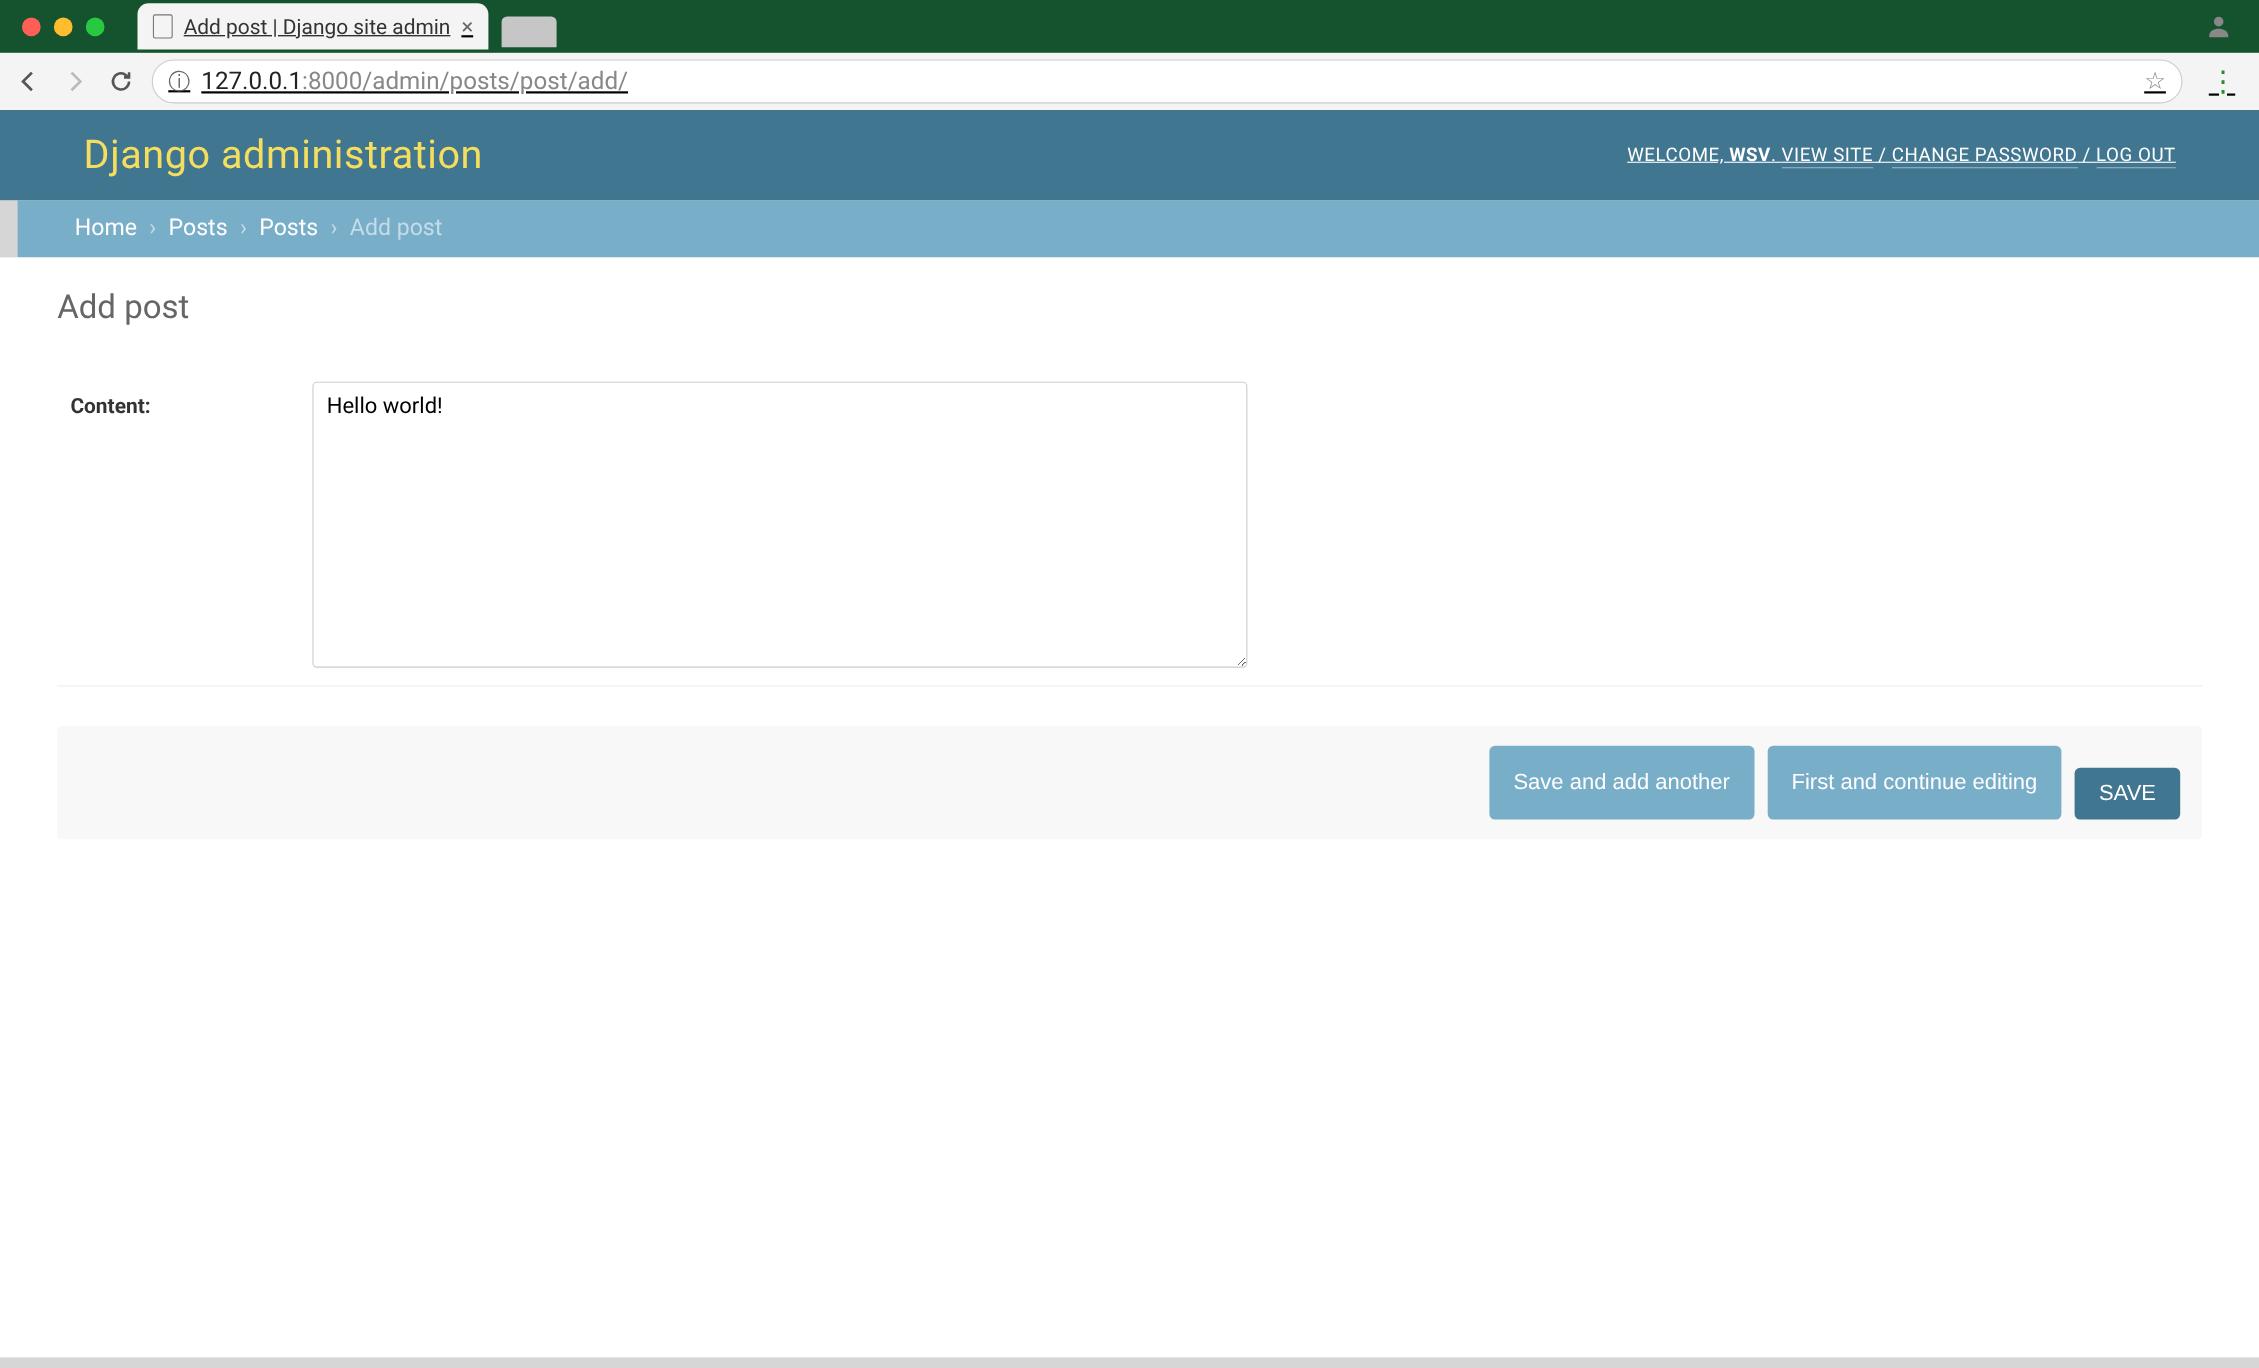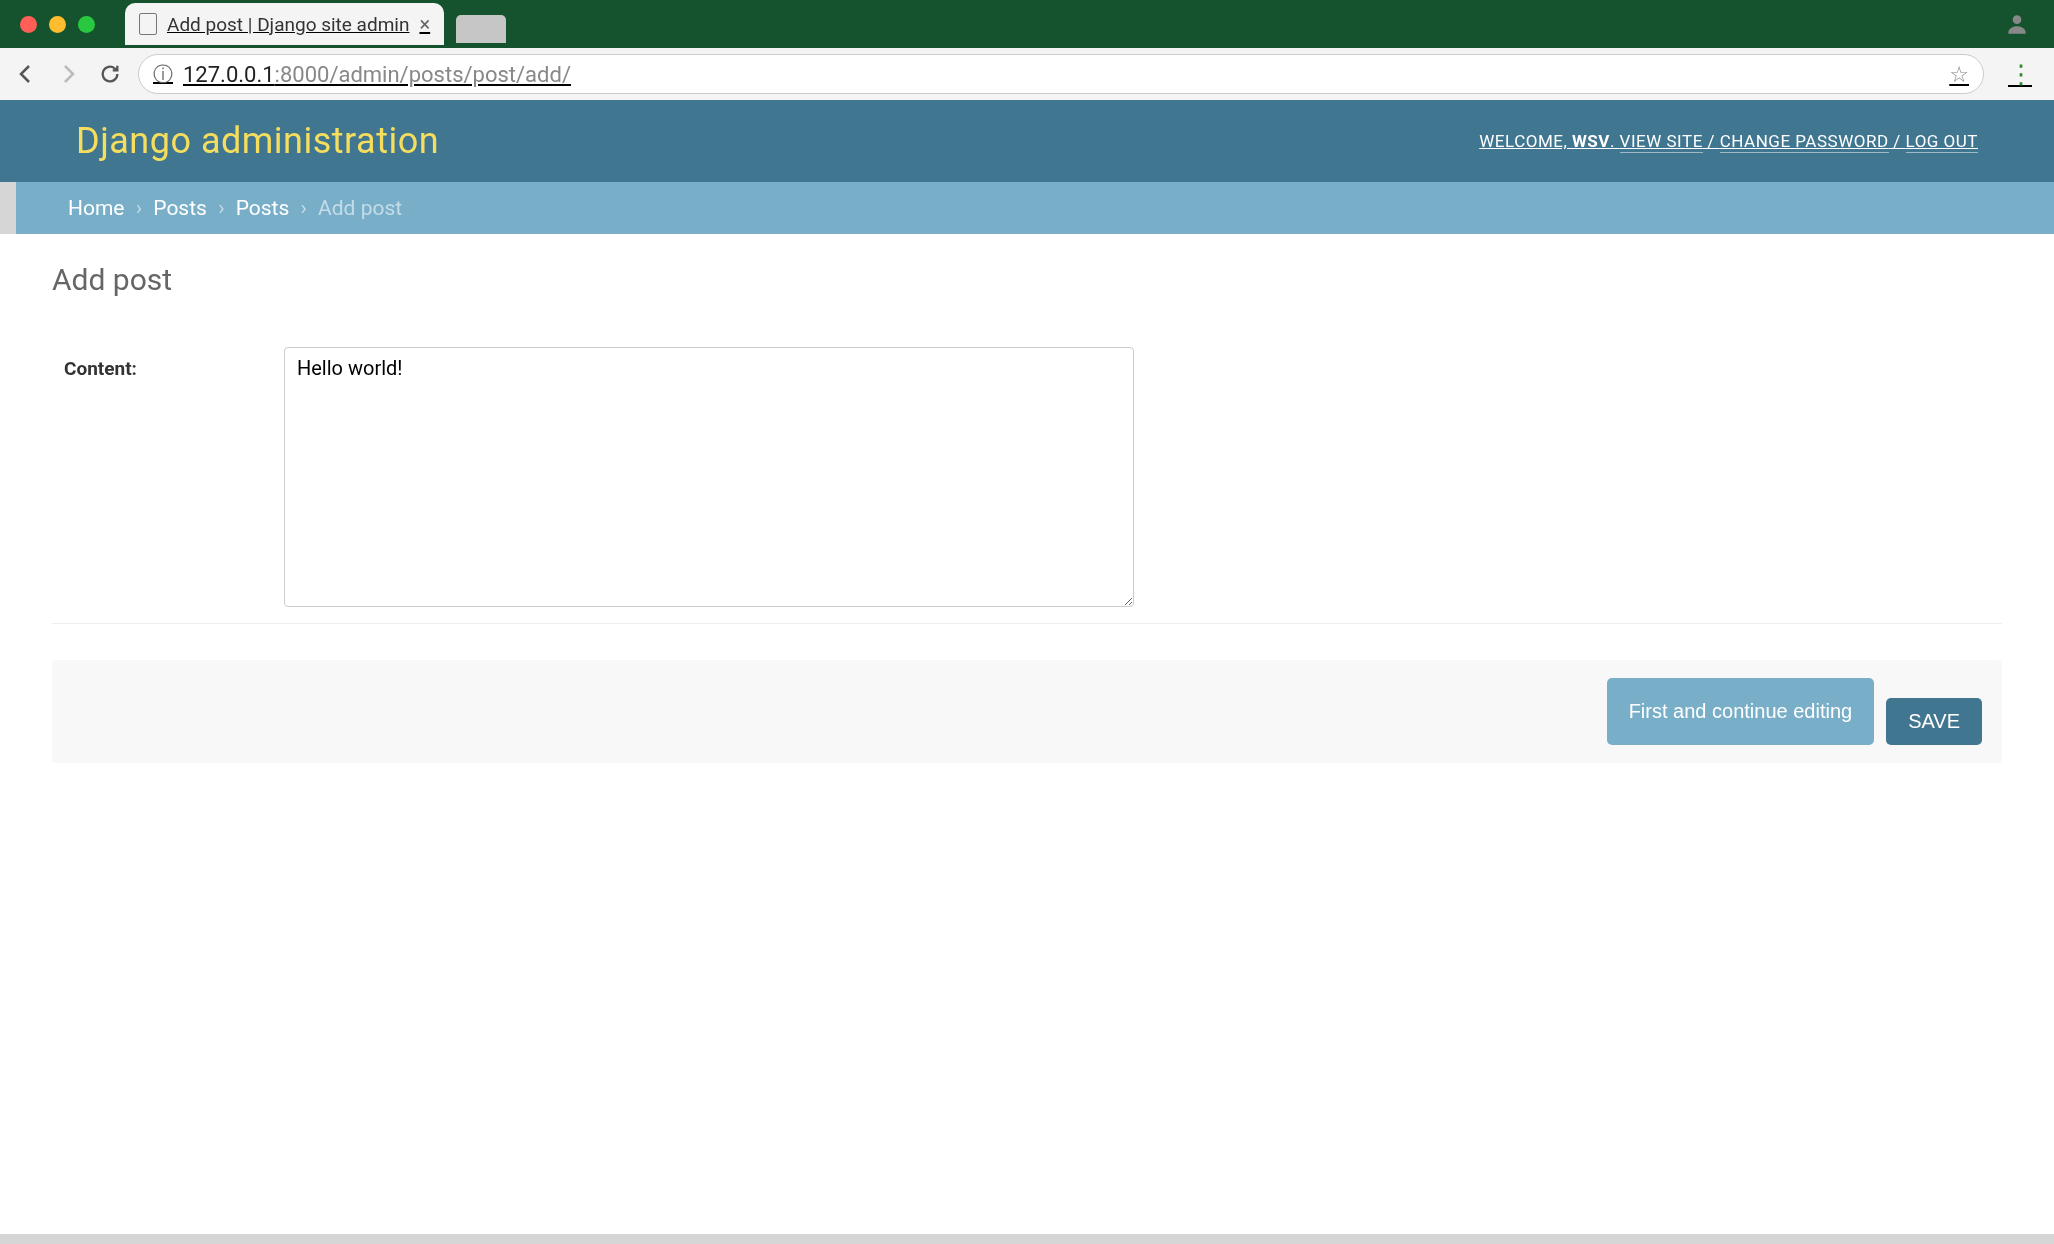--- a/index.html
+++ b/index.html
@@ -277,16 +277,17 @@
 <div class="content">
   <h1>Add post</h1>
 
 
   <div class="form-row">
     <label>Content:</label>
     <textarea style="">Hello world!</textarea>
   </div>
 
   <div class="submit-row">
+    <button class="btn-secondary">Save and add another</button>
     <button class="btn-secondary">First and continue editing</button>
     <button class="btn-primary">SAVE</button>
   </div>
 </div>
 
 </body></html>

